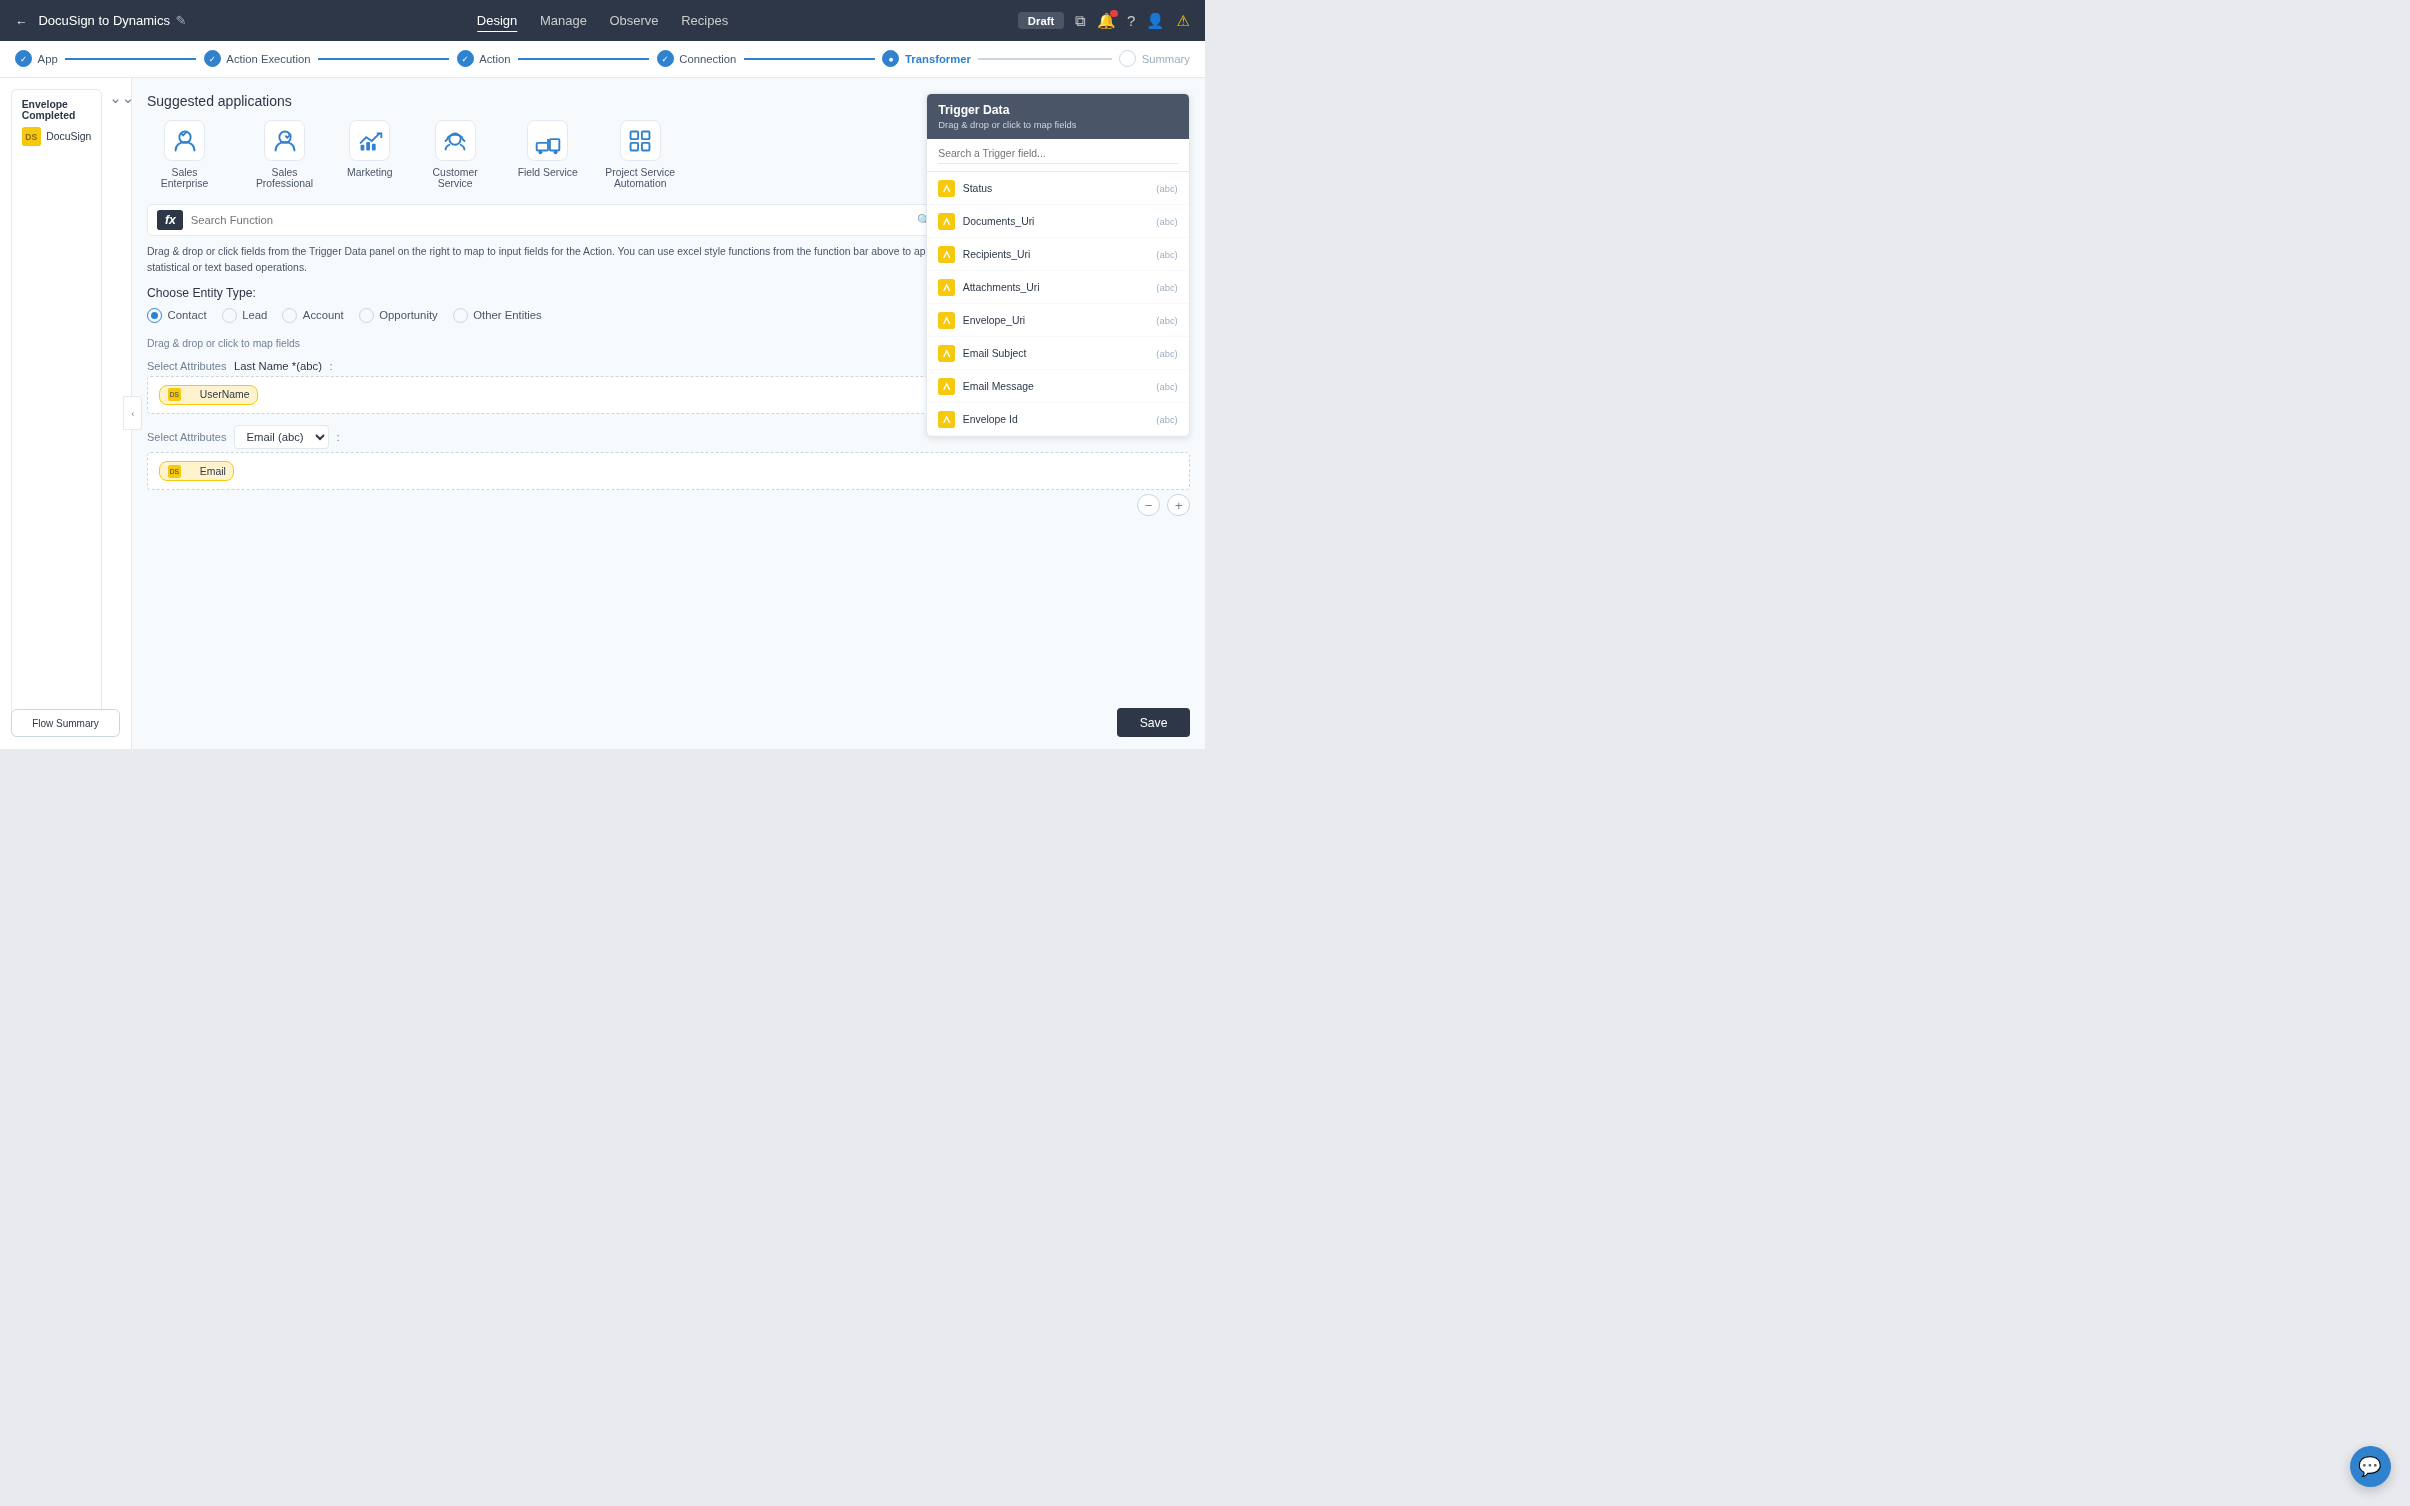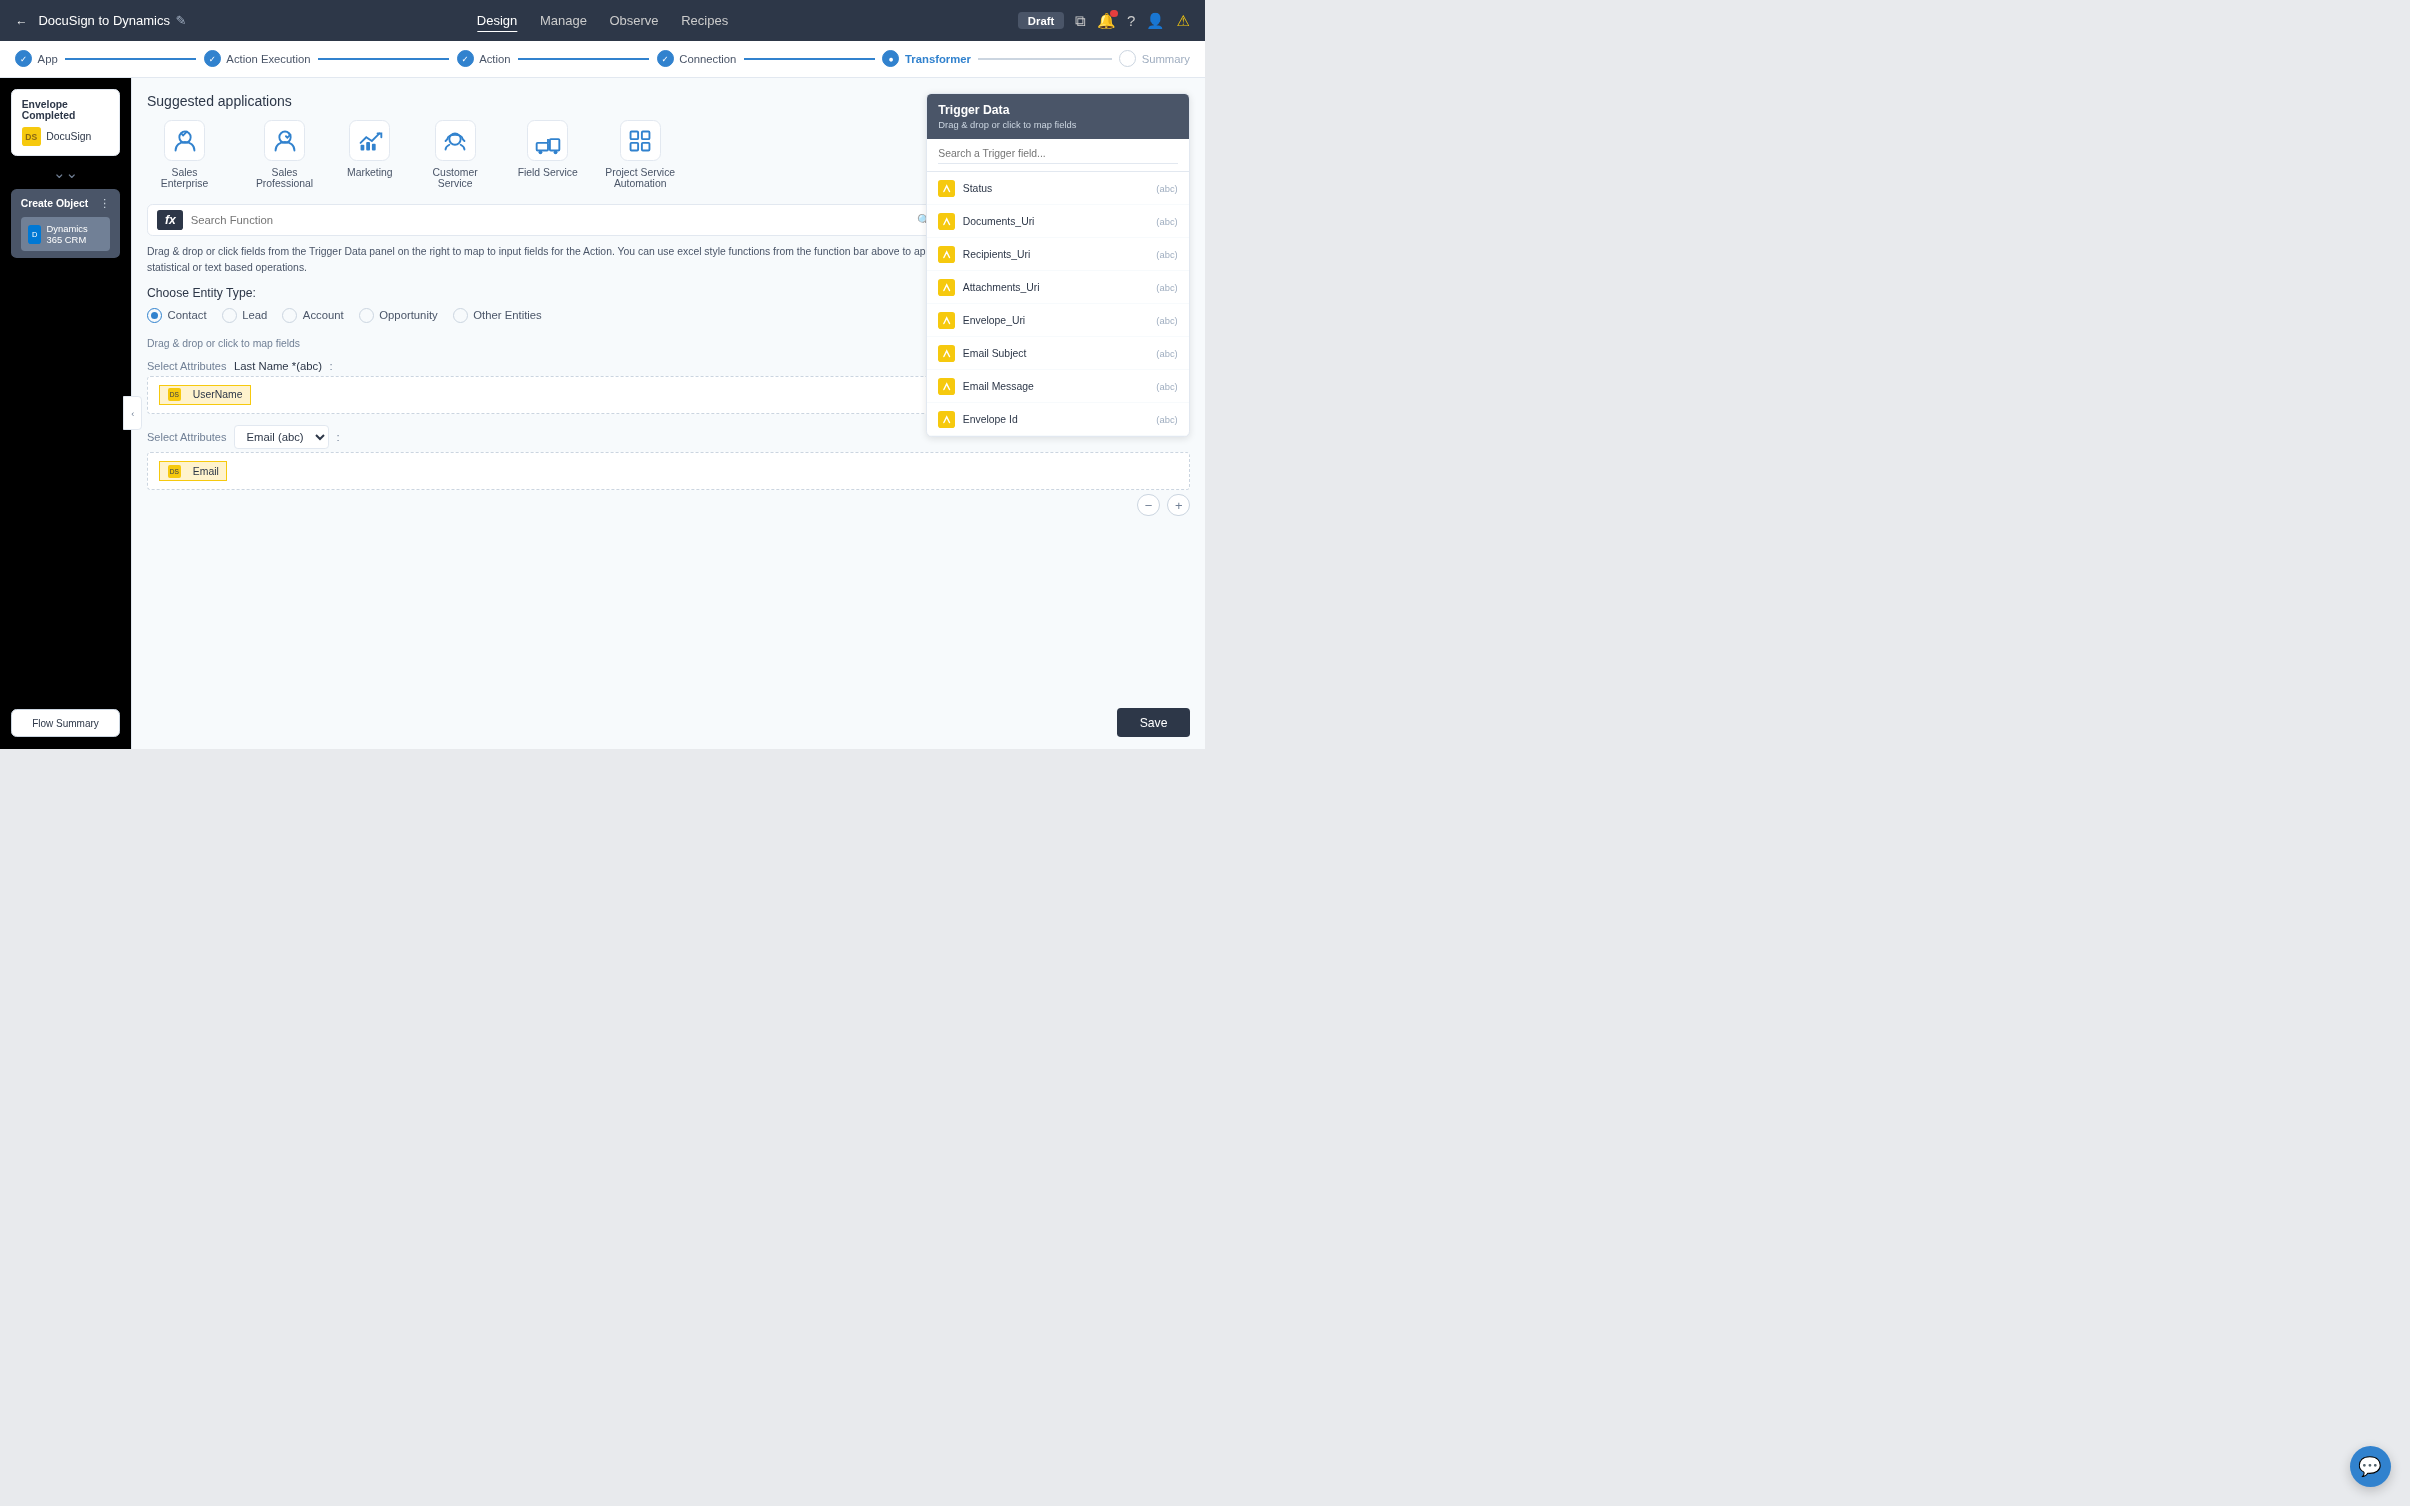--- a/index.html
+++ b/index.html
@@ -46,24 +46,24 @@
     .wizard-step .step-label.inactive { color: #a0aec0; }
     .step-connector { flex: 1; height: 1.9px; background: #3182ce; margin: 0 7.5px; min-width: 28px; }
     .step-connector.inactive { background: #cbd5e0; border: 0.9px dashed #cbd5e0; }
 
     
     .main-layout { display: flex; height: calc(753px - 41px - 41px); }
 
     
     .sidebar {
       width: 132px;
-      background: #000000;
+      background: #ffffff;
       padding: 11.3px;
       display: flex;
-      flex-direction: column;
+      flex-direction: row;
       gap: 7.5px;
       border-right: 0.9px solid #e2e8f0;
       position: relative;
     }
     .sidebar-card {
       background: white;
       border: 0.9px solid #e2e8f0;
       border-radius: 5.6px;
       padding: 9.4px;
       font-size: 10.4px;
@@ -172,27 +172,27 @@
       padding: 7.5px 11.3px;
       background: white;
       min-height: 36px;
       display: flex;
       align-items: center;
       gap: 5.6px;
     }
     .field-chip {
       background: #fff3cd;
       border: 0.9px solid #f6c90e;
-      border-radius: 0;
+      border-radius: 8px;
       padding: 2.8px 7.5px;
       font-size: 10.4px;
       color: #2d3748;
       display: flex;
       align-items: center;
-      gap: 12px;
+      gap: 19px;
     }
     .chip-icon { width: 13px; height: 13px; background: #f6c90e; border-radius: 1.9px; display: flex; align-items: center; justify-content: center; font-size: 6.6px; }
 
     .field-actions { display: flex; gap: 7.5px; align-items: center; margin-top: 3.8px; justify-content: flex-end; }
     .action-btn { width: 22.6px; height: 22.6px; border-radius: 50%; border: 0.9px solid #cbd5e0; display: flex; align-items: center; justify-content: center; cursor: pointer; color: #718096; font-size: 13px; background: white; }
 
     
     .trigger-panel {
       position: absolute;
       right: 15px;

